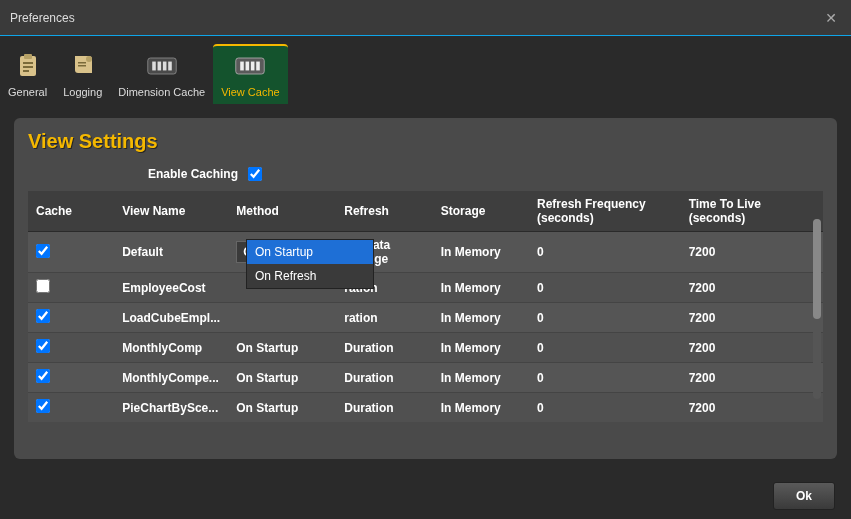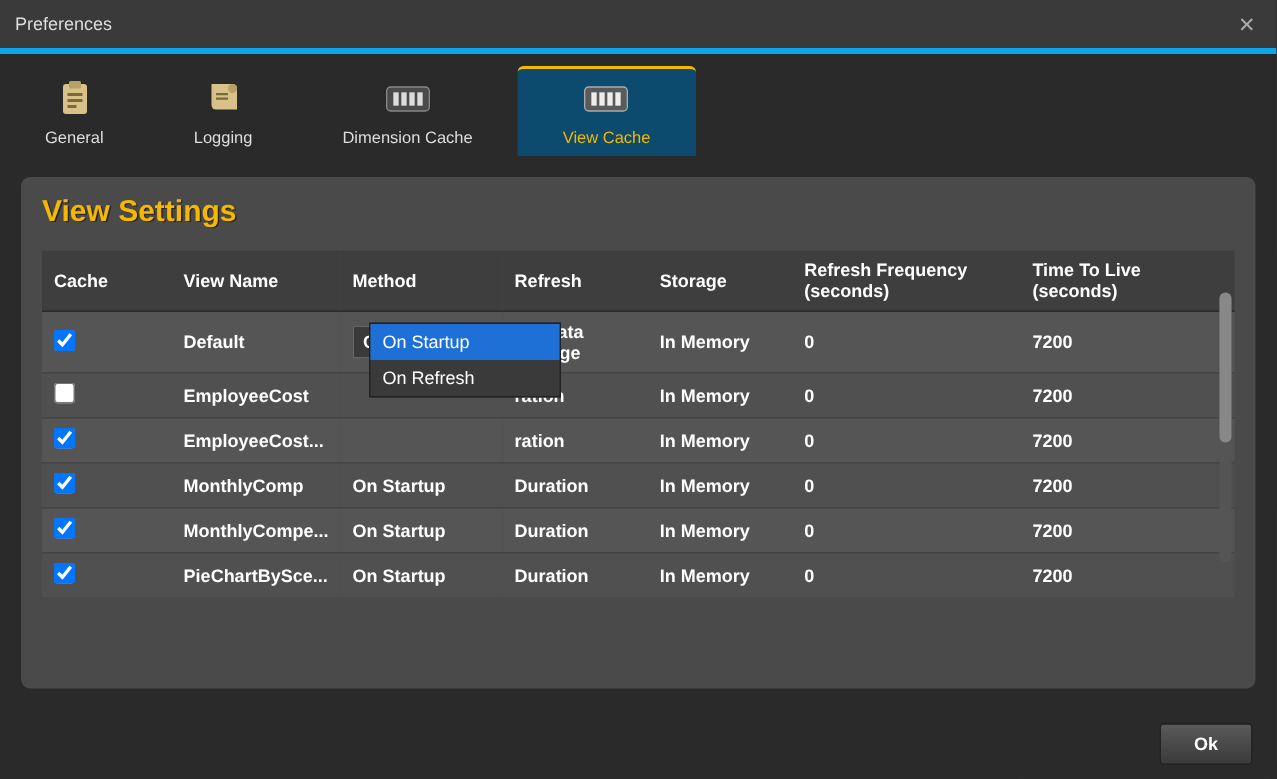--- a/index.html
+++ b/index.html
@@ -1,26 +1,26 @@
 <!DOCTYPE html>
 <html><head>
 <meta charset="utf-8">
 <style>
 * { margin: 0; padding: 0; box-sizing: border-box; font-family: Arial, sans-serif; }
 body { background: #1a1a1a; width: 851px; height: 519px; overflow: hidden; color: #fff; font-size: 12px; }
 
 .window { width: 851px; height: 519px; background: #2a2a2a; display: flex; flex-direction: column; }
 
-.titlebar { height: 36px; background: #3a3a3a; display: flex; align-items: center; padding: 12px 10px; border-bottom: 4px solid #0ea5e9; }
+.titlebar { height: 36px; background: #3a3a3a; display: flex; align-items: center; padding: 12px 10px; border-bottom: 1px solid #0ea5e9; }
 .titlebar-text { color: #ddd; font-size: 12px; flex: 1; }
 .close-btn { color: #aaa; font-size: 14px; cursor: pointer; padding: 0 4px; }
 
 .tabbar { display: flex; background: #2a2a2a; padding-top: 8px; }
-.tab { display: flex; flex-direction: column; align-items: center; padding: 4px 30px 6px; cursor: pointer; border-top: 2px solid transparent; gap: 4px; }
-.tab.active { border-top: 2px solid #f5b800; background: #0c4a6e; border-radius: 4px 4px 0 0; }
+.tab { display: flex; flex-direction: column; align-items: center; padding: 4px 8px 6px; cursor: pointer; border-top: 2px solid transparent; gap: 4px; }
+.tab.active { border-top: 2px solid #f5b800; background: #14532d; border-radius: 4px 4px 0 0; }
 .tab.active .tab-label { color: #f5b800; }
 .tab-icon { width: 32px; height: 32px; display: flex; align-items: center; justify-content: center; }
 .tab-label { color: #ddd; font-size: 11px; }
 
 .content { flex: 1; padding: 14px; position: relative; background: #2a2a2a; }
 .panel { background: #4a4a4a; border-radius: 6px; padding: 12px 14px 18px; height: 100%; position: relative; }
 .section-title { color: #f5b800; font-size: 20px; font-weight: bold; margin-bottom: 14px; text-shadow: 1px 1px 0 rgba(0,0,0,0.5); }
 
 .enable-row { display: flex; align-items: center; gap: 10px; margin-bottom: 10px; padding-left: 120px; }
 .enable-label { color: #fff; font-weight: bold; font-size: 12px; }
@@ -113,20 +113,24 @@
           </svg>
       </div>
       <div class="tab-label">View Cache</div>
     </div>
   </div>
 
   <div class="content">
     <div class="panel">
       <div class="section-title">View Settings</div>
 
+      <div class="enable-row">
+        <span class="enable-label">Enable Caching</span>
+        <input type="checkbox" class="chk" checked="" style="">
+      </div>
 
       <div class="table-wrap">
         <table class="table">
           <thead>
             <tr>
               <th class="col-cache">Cache</th>
               <th class="col-view">View Name</th>
               <th class="col-method">Method</th>
               <th class="col-refresh">Refresh</th>
               <th class="col-storage">Storage</th>
@@ -150,21 +154,21 @@
                 <td><input type="checkbox" class="chk" style=""></td>
                 <td class="bold">EmployeeCost</td>
                 <td class="bold"></td>
                 <td class="bold">ration</td>
                 <td class="bold">In Memory</td>
                 <td class="bold">0</td>
                 <td class="bold">7200</td>
               </tr>
               <tr>
                 <td><input type="checkbox" class="chk" checked="" style=""></td>
-                <td class="bold">EmployeeCost...</td>
+                <td class="bold">LoadCubeEmpl...</td>
                 <td class="bold"></td>
                 <td class="bold">ration</td>
                 <td class="bold">In Memory</td>
                 <td class="bold">0</td>
                 <td class="bold">7200</td>
               </tr>
               <tr>
                 <td><input type="checkbox" class="chk" checked="" style=""></td>
                 <td class="bold">MonthlyComp</td>
                 <td class="bold">On Startup</td>

